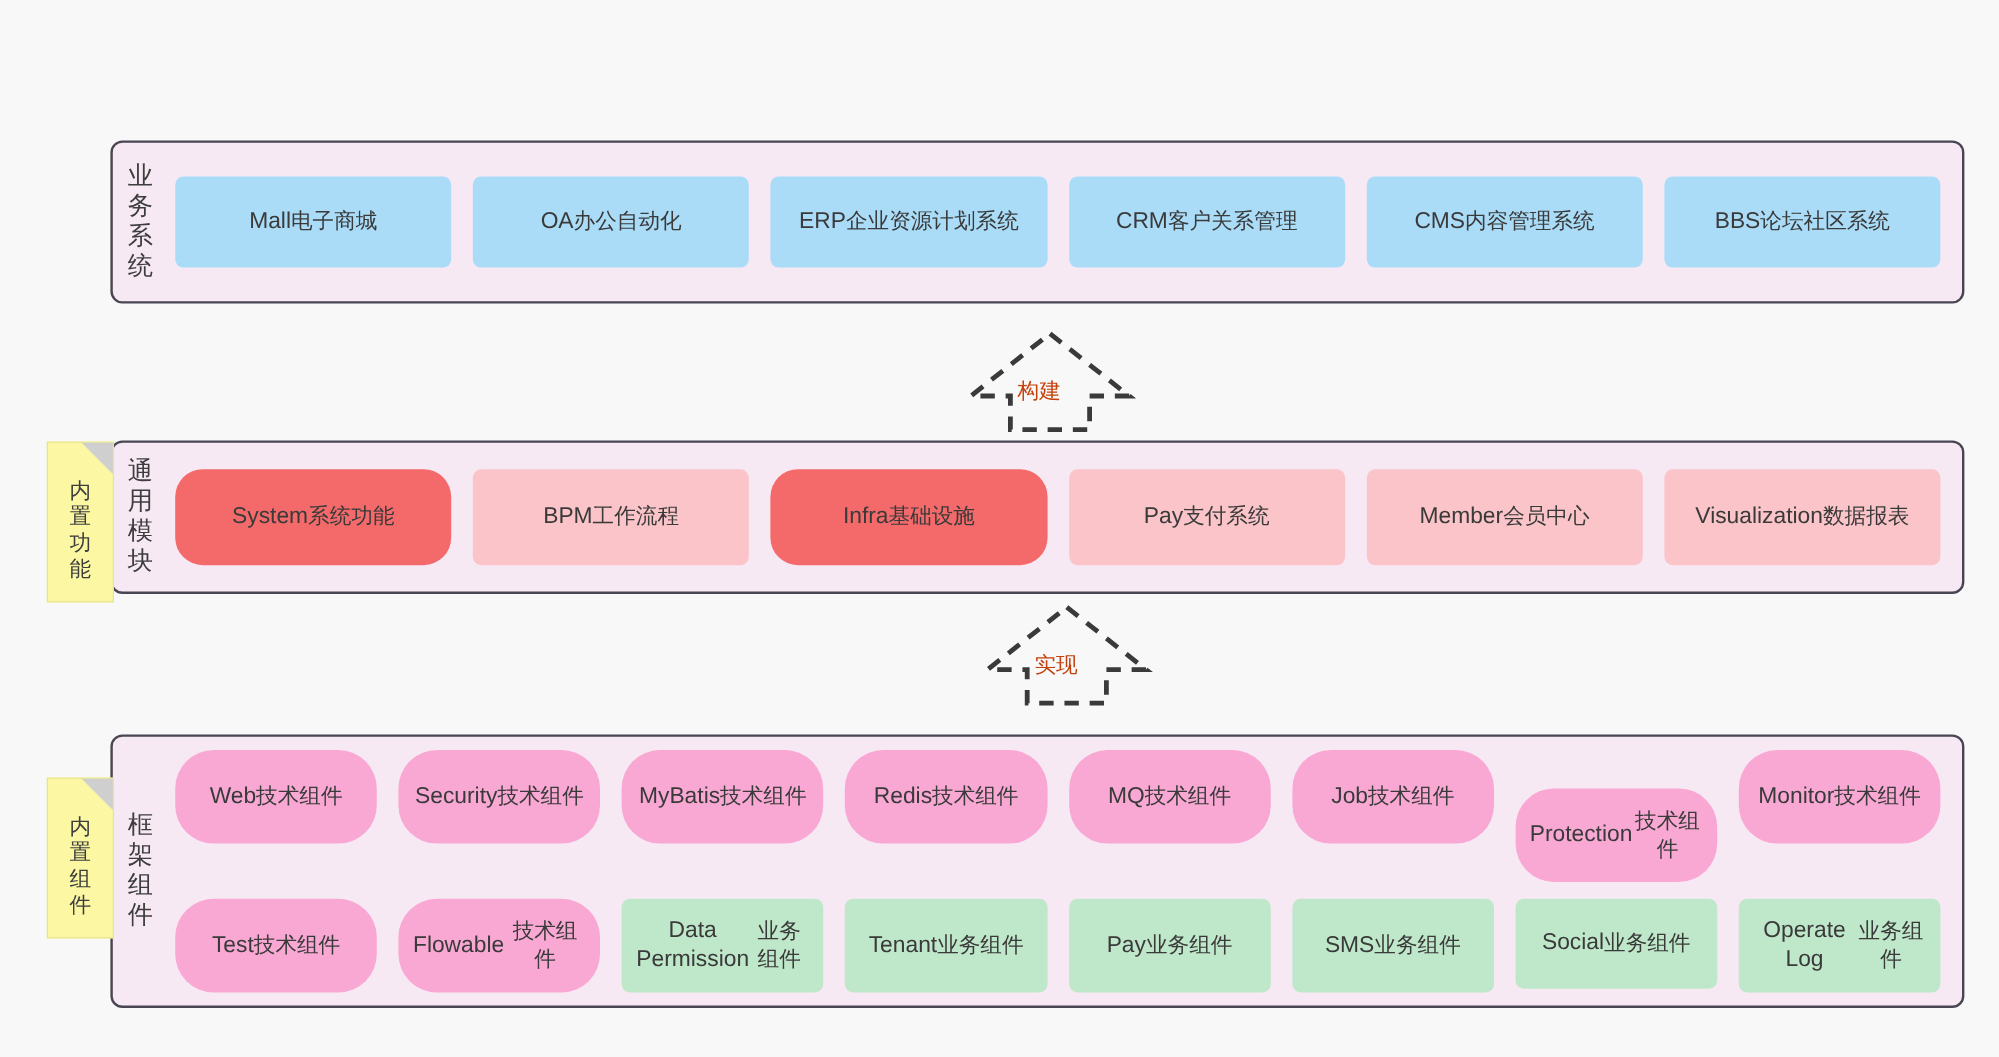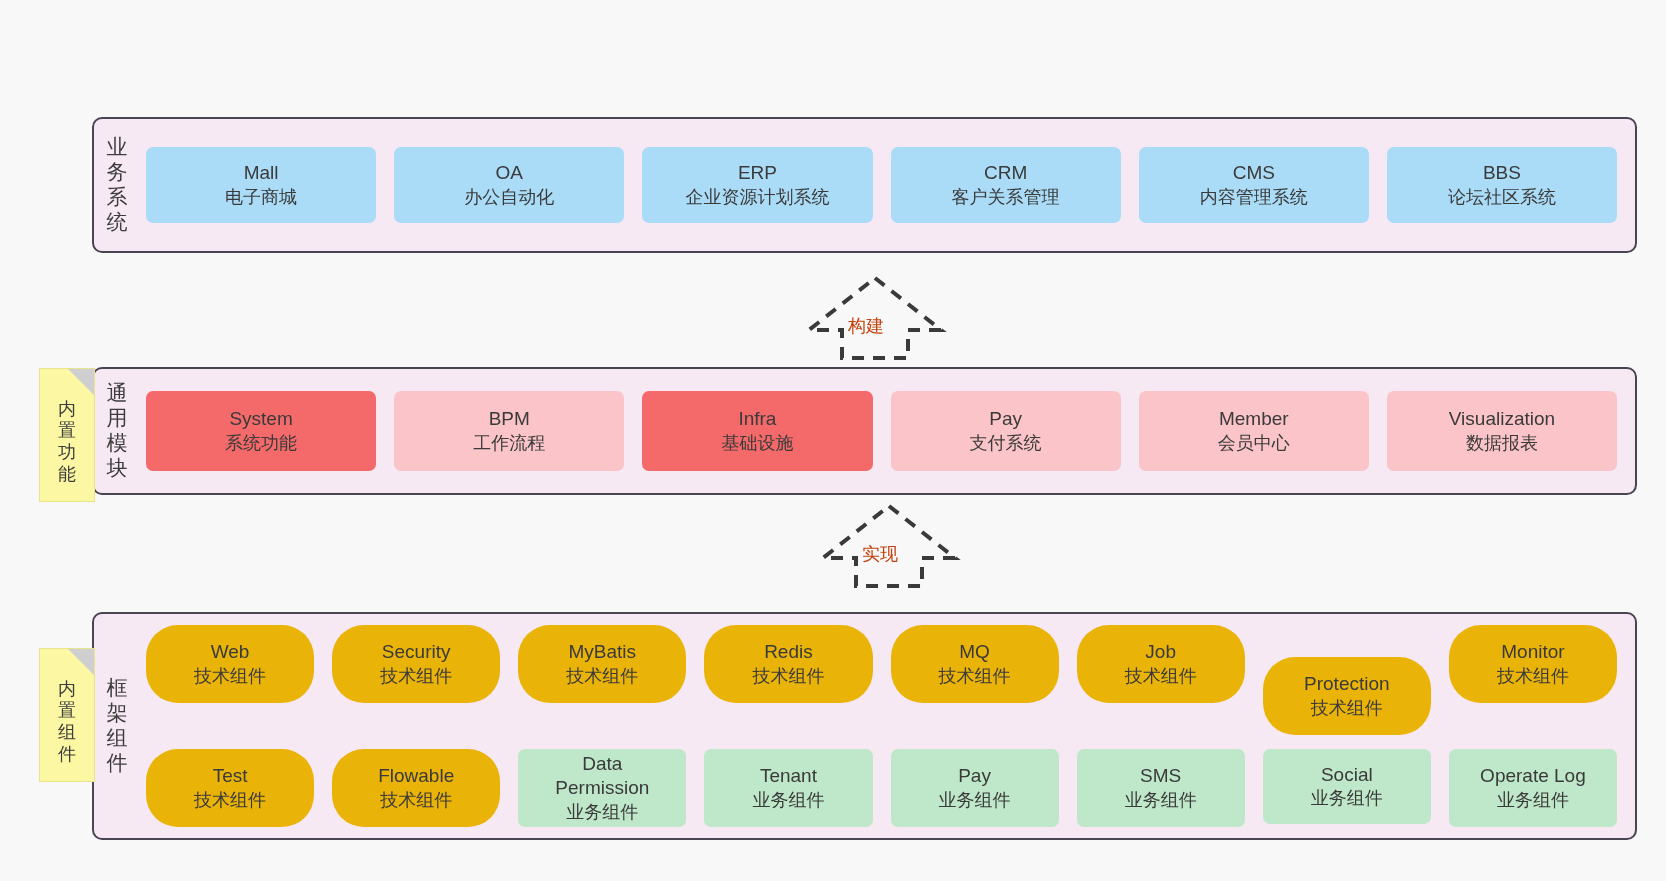--- a/index.html
+++ b/index.html
@@ -64,41 +64,41 @@
     gap: 18px;
     align-items: stretch;
   }
 
   
   .card {
     flex: 1 1 0;
     box-sizing: border-box;
     border-radius: 7px;
     display: flex;
-    flex-direction: column;
+    flex-direction: row;
     align-items: center;
     justify-content: center;
     text-align: center;
     color: #3a3a3a;
     padding: 4px 12px;
     line-height: 1.28;
     overflow: hidden;
   }
   .card .t1 {
     font-size: 19px;
     white-space: pre-line;
   }
   .card .t2 {
     font-size: 18px;
   }
 
   .card.blue   { background: #aadcf8; }
-  .card.red    { background: #f46a6a; }
+  .card.red    { background: #f46a6a; border-radius: 23px; }
   .card.pink   { background: #fac4c8; }
-  .card.green  { background: #eab308; border-radius: 32px; }
+  .card.green  { background: #f9a8d4; border-radius: 32px; }
   .card.lgreen { background: #bfe7c9; }
 
   
   .note {
     position: absolute;
     box-sizing: border-box;
     width: 54px;
     background: #fbf7a3;
     border: 1px solid #e8e48c;
     display: flex;

